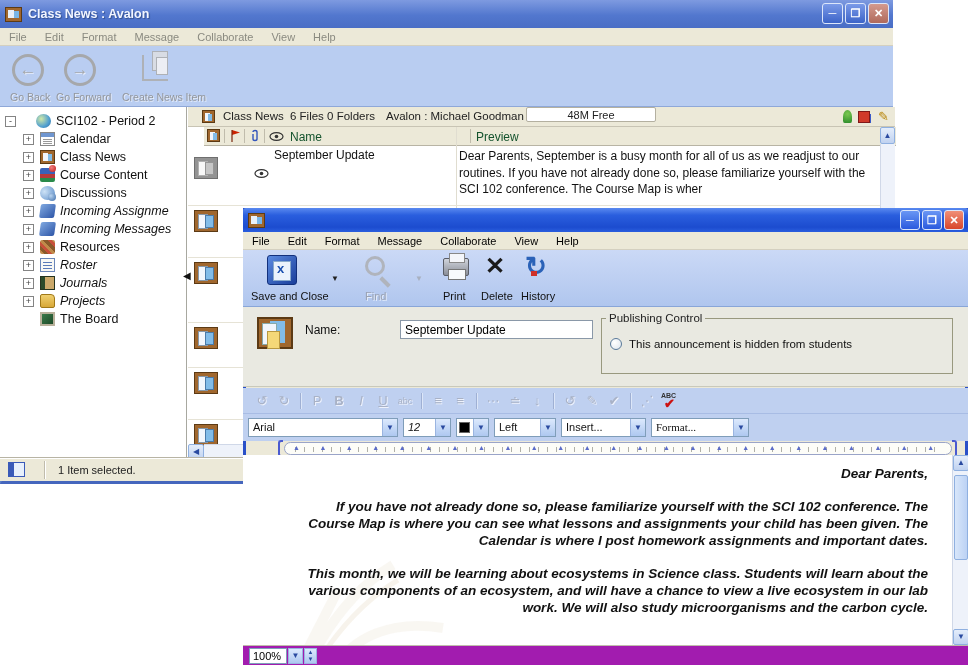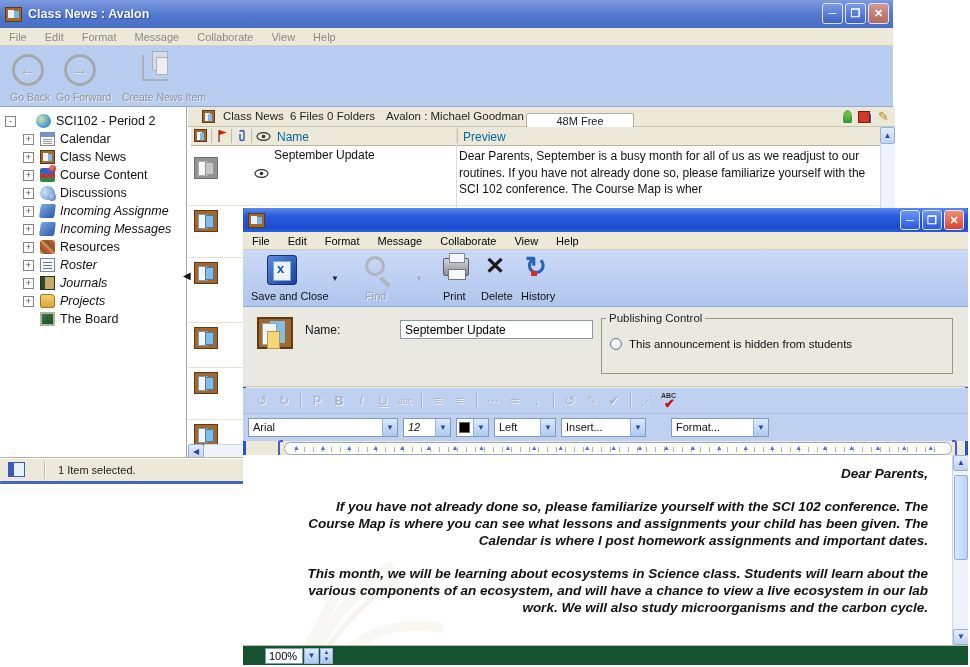--- a/index.html
+++ b/index.html
@@ -77,29 +77,29 @@
   .i-proj { background:linear-gradient(180deg,#f0d070,#d8a838); border:1px solid #a07818; border-radius:2px 4px 2px 2px; }
   .i-green { background:linear-gradient(135deg,#3a7a4a,#1d4a28); border:2px solid #b8b09a; }
 
   .splitter-arrow { position:absolute; left:181px; top:270px; font-size:10px; color:#111; z-index:5; }
 
   
   #list { position:absolute; left:186px; top:107px; width:707px; height:351px; background:#fff; }
   .infobar { position:absolute; left:0; top:0; width:100%; height:20px; background:#ece9d8;
     border-bottom:1px solid #c8c4b4; font-size:11.5px; color:#222; }
   .infobar .cell { position:absolute; top:3px; white-space:nowrap; }
-  .freebox { position:absolute; left:338px; top:6px; width:108px; height:15px; background:#fff;
+  .freebox { position:absolute; left:338px; top:0; width:130px; height:15px; background:#fff;
     border:1px solid #b4b0a0; border-radius:2px; text-align:center; font-size:11px; line-height:14px; }
   .mini-ico { position:absolute; top:3px; width:13px; height:13px; }
   .i-sprout { background:radial-gradient(circle at 50% 30%,#7ac850,#2a8a2a); border-radius:50% 50% 20% 20%; width:9px; height:13px; }
   .i-layers { background:#3a5ac8; }
   .i-layers:after { content:""; position:absolute; left:-4px; top:-3px; width:10px; height:10px; background:#d03a2a; border:1px solid #801818; }
   .i-pencil { color:#b8860b; font-size:13px; line-height:13px; }
-  .colhdr { position:absolute; left:3px; top:20px; width:692px; height:19px; background:#ece9d8;
-    border-bottom:1px solid #b8b4a4; font-size:12px; color:#0369a1; }
+  .colhdr { position:absolute; left:16px; top:20px; width:692px; height:19px; background:#ece9d8;
+    border-bottom:1px solid #b8b4a4; font-size:12px; color:#14532d; }
   .colhdr .hico { position:absolute; top:2px; }
   .vline { position:absolute; top:2px; bottom:2px; width:1px; background:#c0bcac; }
   .flag-ico svg, .clip-ico svg, .eye-ico svg { display:block; }
   .uparrow-btn { position:absolute; right:0; top:20px; width:15px; height:17px;
     background:linear-gradient(180deg,#e4edfb,#c0d2f0); border:1px solid #8fb0e0; border-radius:2px;
     color:#2a4aa0; font-size:8px; text-align:center; line-height:15px; }
   .vtrack { position:absolute; right:0; top:37px; width:15px; height:314px; background:#eef2fa; border-left:1px solid #d0d8e8; }
   .listrow-name { position:absolute; left:86px; top:41px; font-size:12px; color:#111; }
   .listrow-eye { position:absolute; left:66px; top:62px; }
   .preview-cell { position:absolute; left:271px; top:41px; width:418px; font-size:12px; line-height:16.5px; color:#111;
@@ -197,22 +197,22 @@
   .bodytext { position:absolute; left:55px; top:10px; width:630px; font-weight:bold; font-style:italic;
     font-size:13.5px; line-height:17px; color:#111;text-align:right; }
   .bodytext p { margin-bottom:16px; }
   .watermark { position:absolute; left:30px; top:95px; width:220px; height:130px; opacity:0.28; }
   .fw-vscroll { position:absolute; right:0; top:0; width:16px; height:190px; background:#eef2fa; border-left:1px solid #d0d8e8; }
   .fw-vbtn { position:absolute; left:0; width:16px; height:16px; background:linear-gradient(180deg,#e4edfb,#c0d2f0);
     border:1px solid #8fb0e0; border-radius:2px; color:#2a4aa0; font-size:8px; text-align:center; line-height:14px; }
   .fw-thumb { position:absolute; left:1px; top:20px; width:14px; height:85px; border:1px solid #8fb0e0; border-radius:2px;
     background:linear-gradient(90deg,#d8e6fa,#bcd2f4); }
 
-  .fw-status { position:absolute; left:-3px; top:437px; width:725px; height:20px; background:#14532d; border-top:1px solid #c0bcac;
-    display:flex; align-items:center; padding-left:22px; gap:1px; }
+  .fw-status { position:absolute; left:-3px; top:437px; width:725px; height:20px; background:#a21caf; border-top:1px solid #c0bcac;
+    display:flex; align-items:center; padding-left:6px; gap:1px; }
   .zoombox { width:38px; height:16px; background:#fff; border:1px solid #7f9db9; font-size:11px; line-height:14px; padding-left:3px; }
   .zoomdd { width:15px; height:16px; background:linear-gradient(180deg,#dce9fd,#aec8f0); border:1px solid #9ab4e0;
     color:#2a4aa0; font-size:8px; text-align:center; line-height:14px; }
   .zoomspin { width:13px; height:16px; background:linear-gradient(180deg,#dce9fd,#aec8f0); border:1px solid #9ab4e0;
     color:#2a4aa0; font-size:6px; text-align:center; line-height:7px; }
 </style>
 </head>
 <body>
 
 <div id="back-win" class="inactive">
@@ -471,21 +471,21 @@
       <span class="arr">▼</span>
     </div>
     <div class="xpsel" style="left:251px; width:62px;">
       <span>Left</span>
       <span class="arr">▼</span>
     </div>
     <div class="xpsel" style="left:318px; width:85px;">
       <span>Insert...</span>
       <span class="arr">▼</span>
     </div>
-    <div class="xpsel" style="left:428px; width:98px;">
+    <div class="xpsel" style="left:408px; width:98px;font-family:Liberation Serif, serif;">
       <span>Format...</span>
       <span class="arr">▼</span>
     </div>
   </div>
 
   <div class="ruler-bracket l"></div>
   <div class="ruler">
     <div class="ticks"></div>
     <div class="tabs">▲▲▲▲▲▲▲▲▲▲▲▲▲▲▲▲▲▲▲▲▲▲▲▲▲</div>
   </div>

